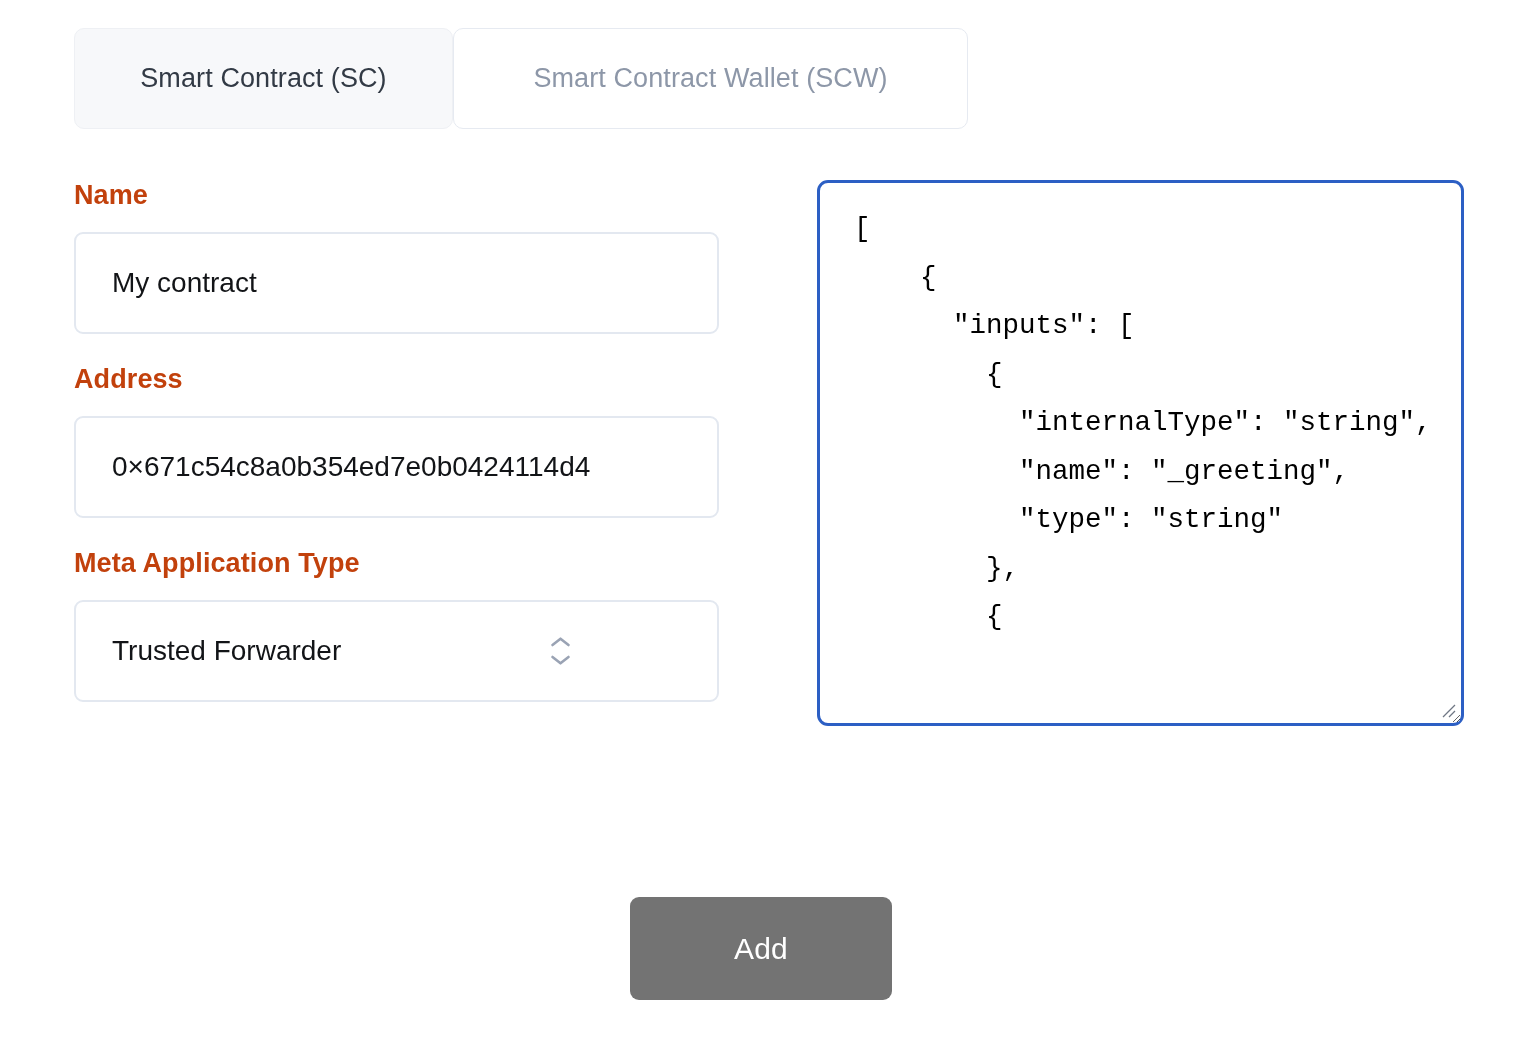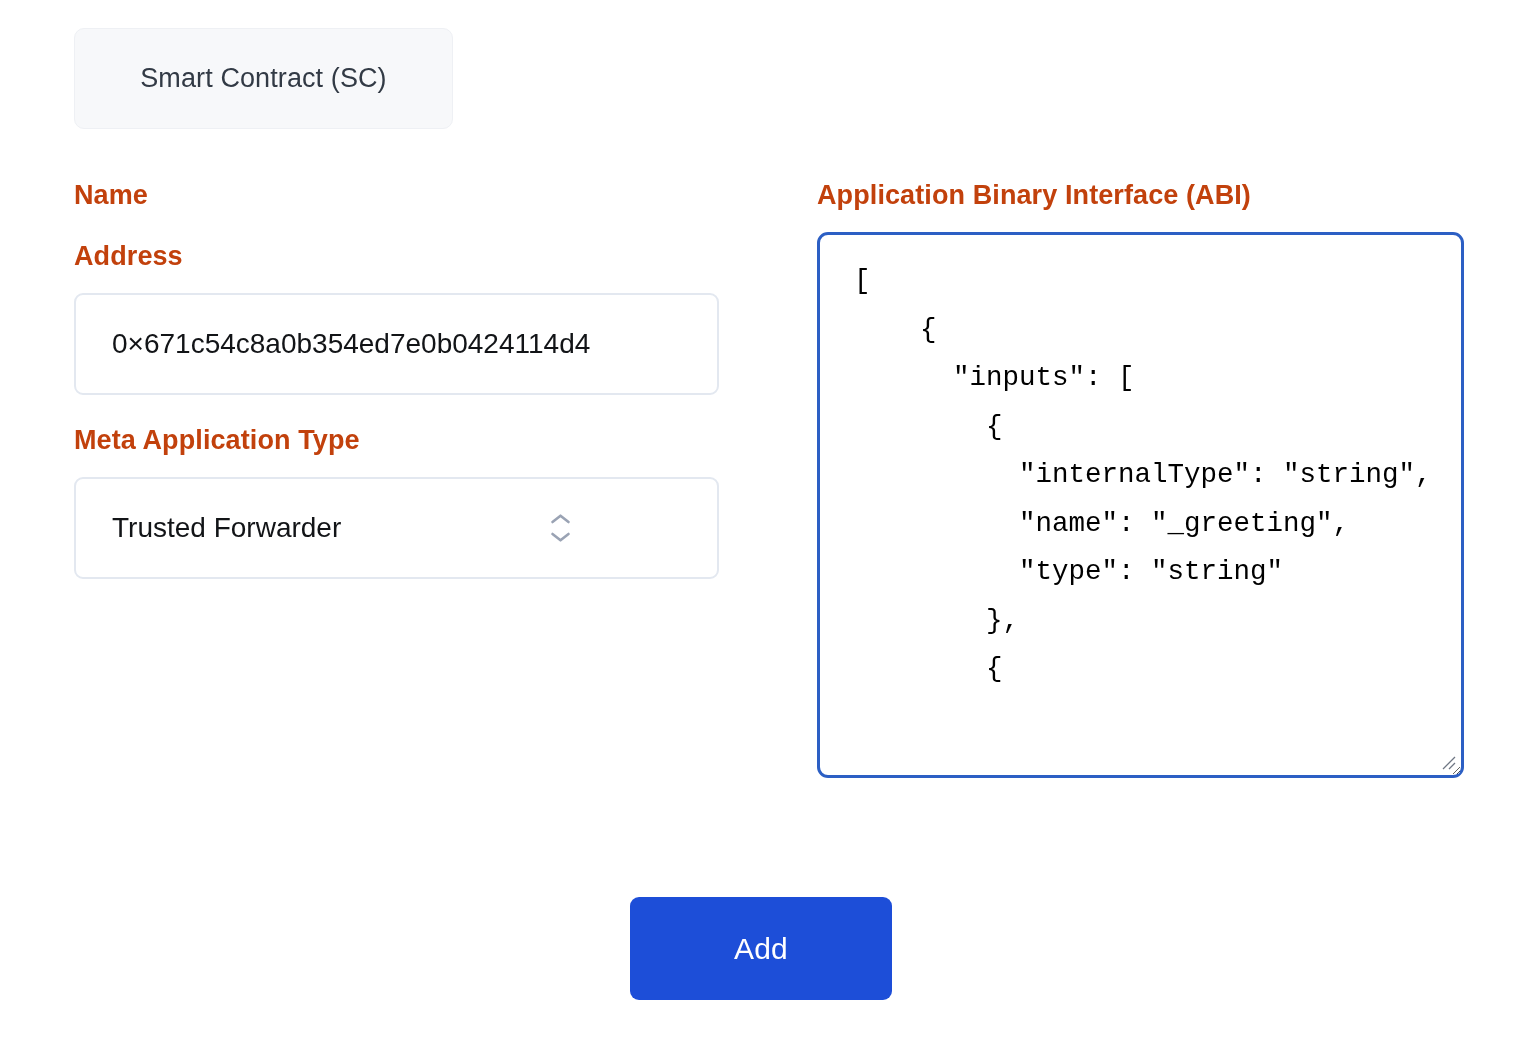--- a/index.html
+++ b/index.html
@@ -172,48 +172,52 @@
     position: absolute;
     left: 0;
     right: 0;
     top: 897px;
     display: flex;
     justify-content: center;
   }
   .add-btn {
     width: 262px;
     height: 103px;
-    background: #1d4ed8;
+    background: #737373;
     border: none;
     border-radius: 9px;
     color: #ffffff;
     font-family: "Liberation Sans", sans-serif;
     font-size: 30px;
     letter-spacing: 0.2px;
     cursor: pointer;
   }
 </style>
 </head>
 <body>
 
 <div class="page">
 
   <div class="tab-row">
     <div class="tab active">
       <span>Smart Contract (SC)</span>
     </div>
+    <div class="tab inactive">
+      <span>Smart Contract Wallet (SCW)</span>
+    </div>
   </div>
 
   <div class="form">
     <div class="cols">
 
       <div class="col-left">
 
         <div class="field">
           <label class="label">Name</label>
+          <input class="control" type="text" value="My contract" style="">
         </div>
 
         <div class="field">
           <label class="label">Address</label>
           <input class="control" type="text" value="0×671c54c8a0b354ed7e0b0424114d4" style="">
         </div>
 
         <div class="field">
           <label class="label">Meta Application Type</label>
           <div class="select-wrap">
@@ -228,21 +232,20 @@
                 <path d="M2.5 2.5 L10.5 8.8 L18.5 2.5"></path>
               </svg>
             </span>
           </div>
         </div>
 
       </div>
 
       <div class="col-right">
         <div class="field">
-          <label class="label">Application Binary Interface (ABI)</label>
           <div class="ta-wrap">
             <textarea class="abi" spellcheck="false" style="">[
     {
       "inputs": [
         {
           "internalType": "string",
           "name": "_greeting",
           "type": "string"
         },
         {</textarea>

